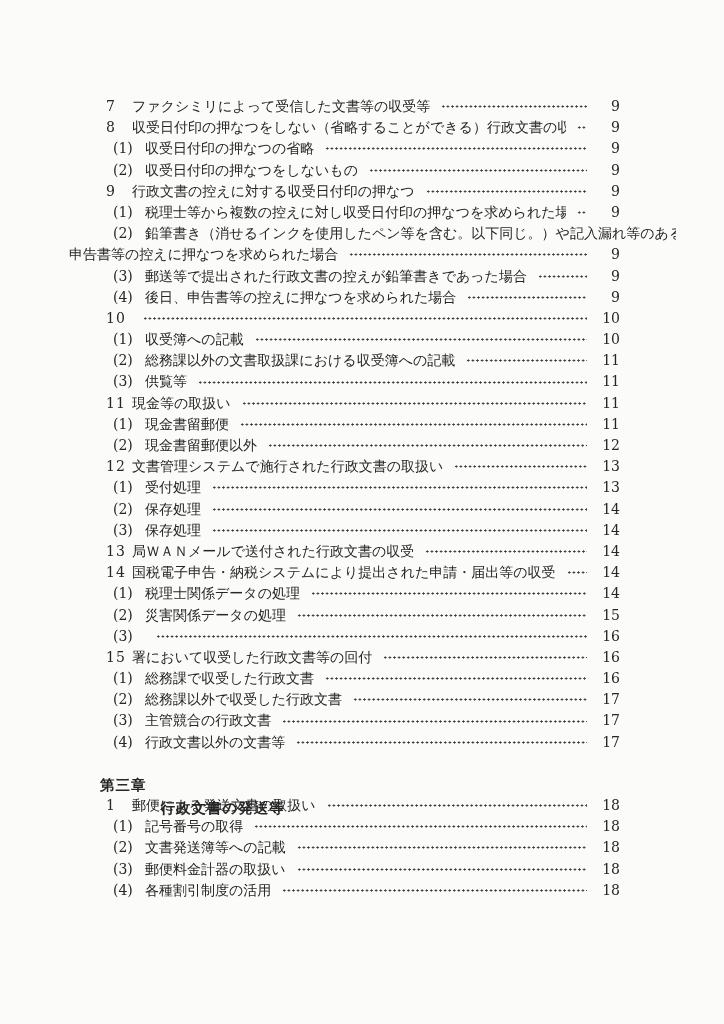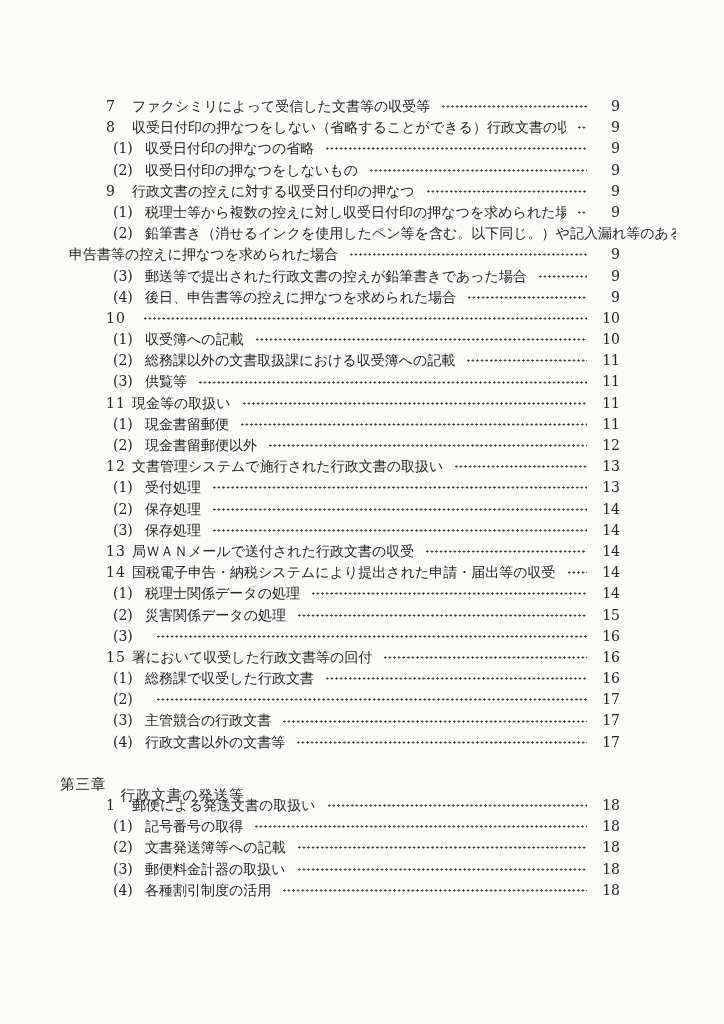--- a/index.html
+++ b/index.html
@@ -53,27 +53,28 @@
     background-repeat: repeat-x;
     background-position: left center;
   }
   .row .pagenum {
     flex: none;
     width: 24px;
     text-align: right;
   }
   .chapter-row {
     display: flex;
-    align-items: center;
+    align-items: flex-start;
     height: 21.2px;
     font-size: 14.5px;
     line-height: 21.2px;
-    padding-left: 60px;
+    padding-left: 100px;
     margin-top: 21px;
     white-space: nowrap;
+    font-weight: bold;
   }
   .chapter-row .chapter-label { margin-right: 14px; letter-spacing: 1px; }
   .chapter-row .chapter-title { letter-spacing: 1px; margin-top: 23px; }
 </style>
 </head>
 <body>
 
 <div class="page">
   <div class="toc">
       <div class="row lvl1">
@@ -234,20 +235,21 @@
         <span class="pagenum">16</span>
       </div>
       <div class="row lvl2">
         <span class="marker">(1)</span>
         <span class="text">総務課で収受した行政文書</span>
         <span class="leader"></span>
         <span class="pagenum">16</span>
       </div>
       <div class="row lvl2">
         <span class="marker">(2)</span>
+        <span class="text">総務課以外で収受した行政文書</span>
         <span class="leader"></span>
         <span class="pagenum">17</span>
       </div>
       <div class="row lvl2">
         <span class="marker">(3)</span>
         <span class="text">主管競合の行政文書</span>
         <span class="leader"></span>
         <span class="pagenum">17</span>
       </div>
       <div class="row lvl2">

